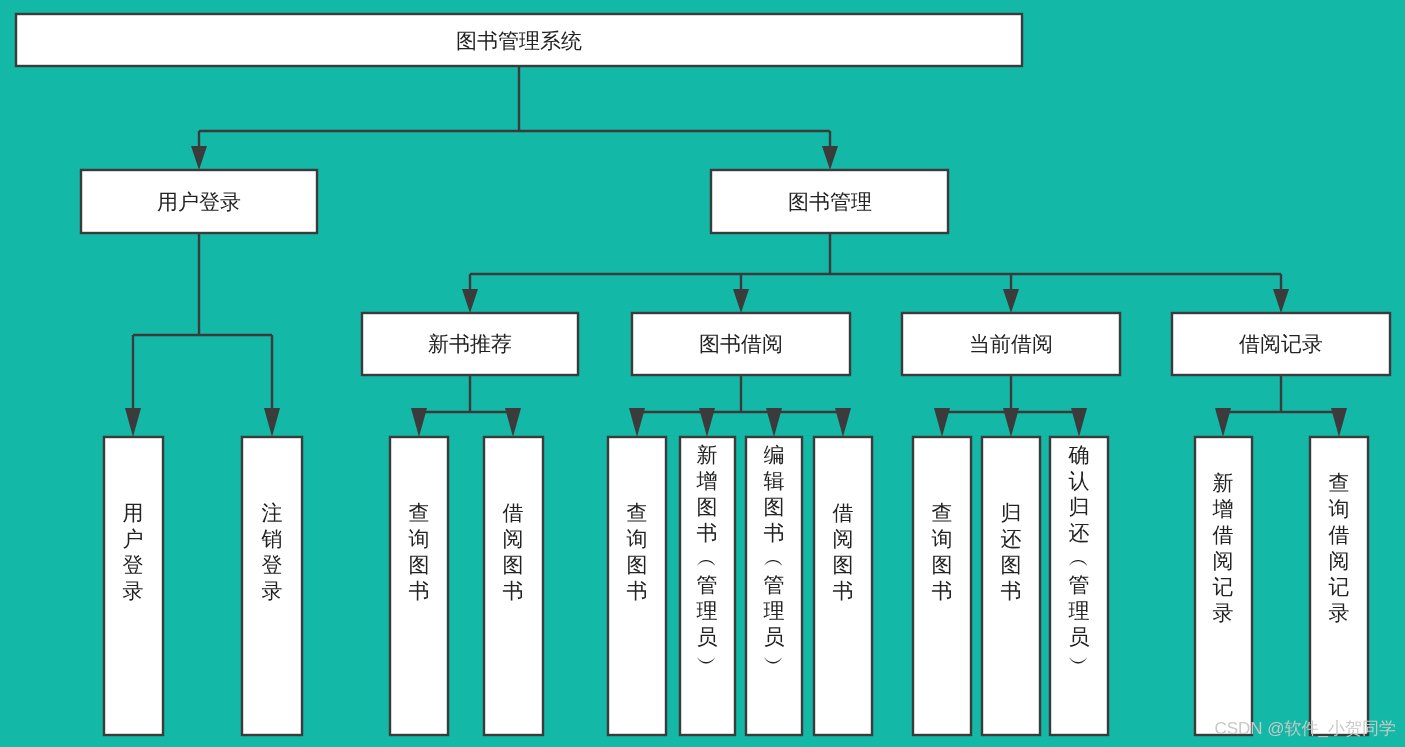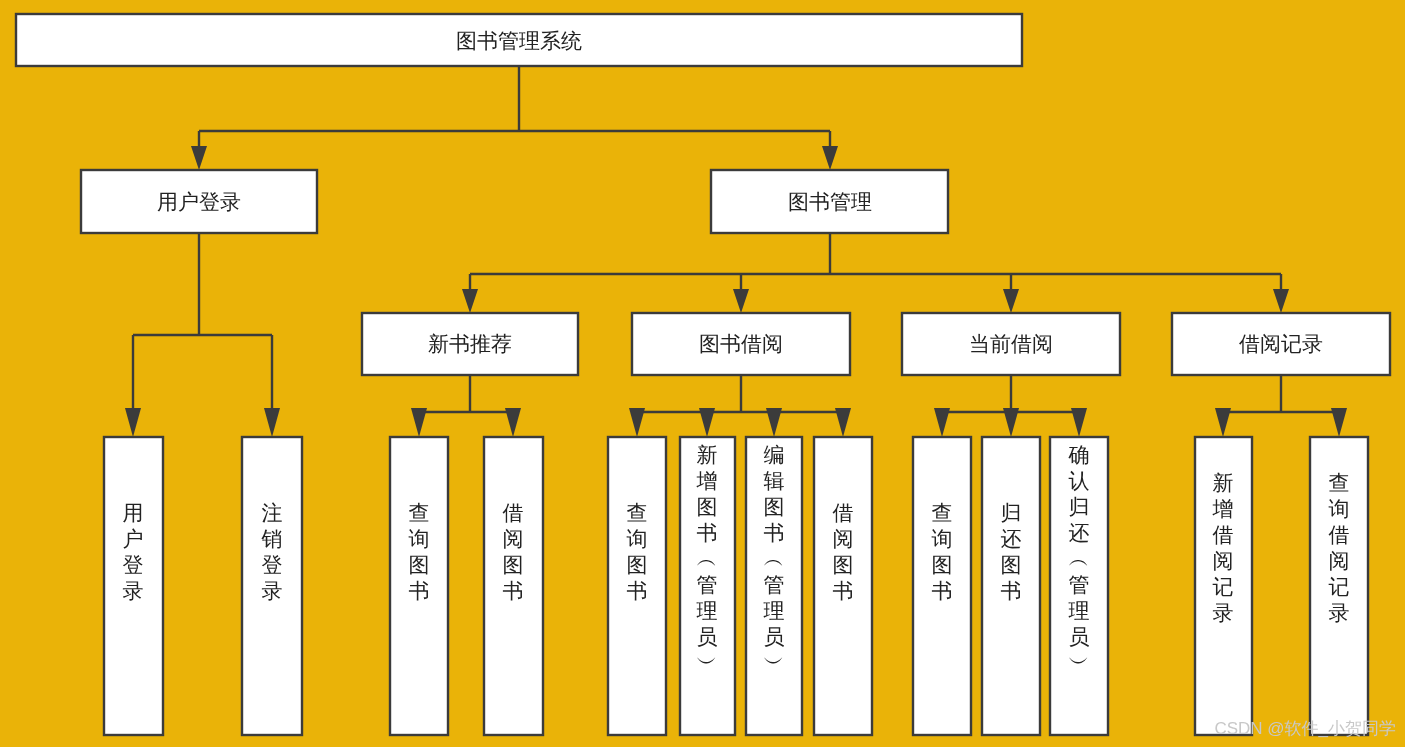--- a/index.html
+++ b/index.html
@@ -10,21 +10,21 @@
   body {
     width: 1405px;
     height: 747px;
     font-family: "Liberation Sans", "DejaVu Sans", sans-serif;
     overflow: hidden;
   }
   #diagram-root {
     position: relative;
     width: 1405px;
     height: 747px;
-    background: #eab308;
+    background: #14b8a6;
   }
   svg#flow {
     position: absolute;
     top: 0;
     left: 0;
     width: 1405px;
     height: 747px;
     display: block;
   }
   .node-box {

